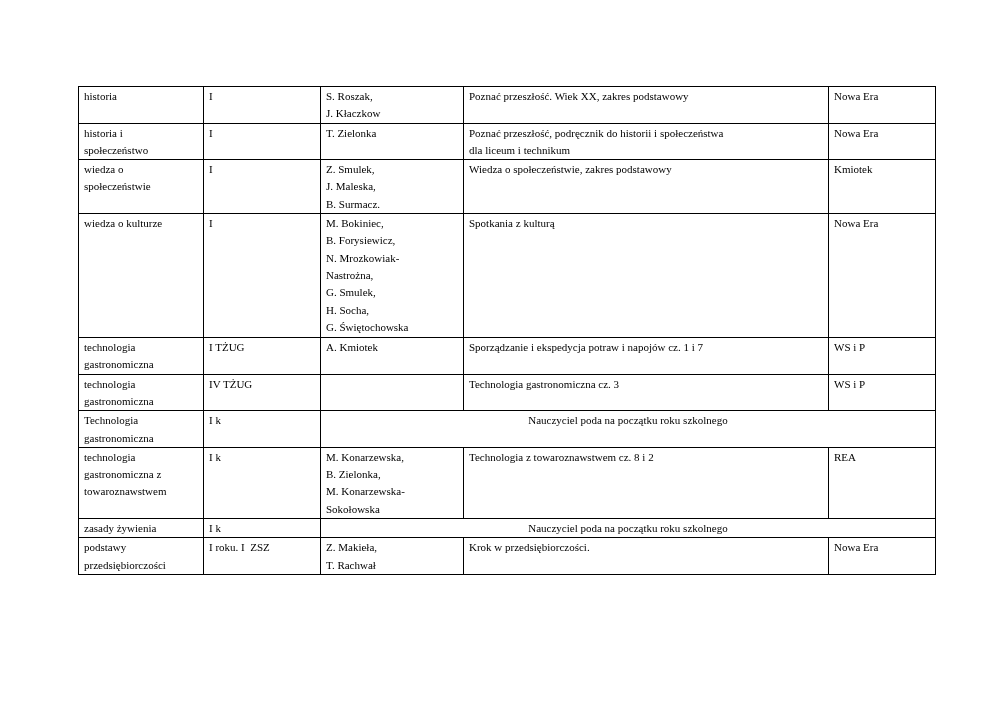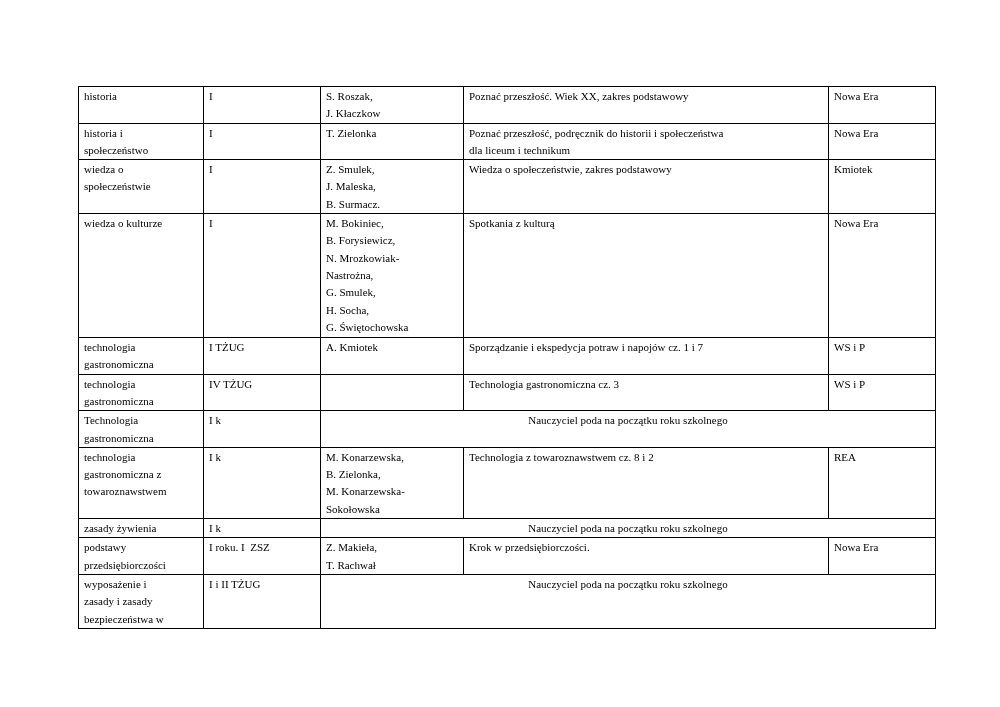--- a/index.html
+++ b/index.html
@@ -137,22 +137,15 @@
       </tr>
       <tr class="h36">
         <td>podstawy
 przedsiębiorczości</td>
         <td>I roku. I  ZSZ</td>
         <td>Z. Makieła,
 T. Rachwał</td>
         <td>Krok w przedsiębiorczości.</td>
         <td>Nowa Era</td>
       </tr>
-      <tr class="h52">
-        <td>wyposażenie i
-zasady i zasady
-bezpieczeństwa w</td>
-        <td>I i II TŻUG</td>
-        <td class="note" colspan="3">Nauczyciel poda na początku roku szkolnego</td>
-      </tr>
     </tbody>
   </table>
 </div>
 
 </body></html>

